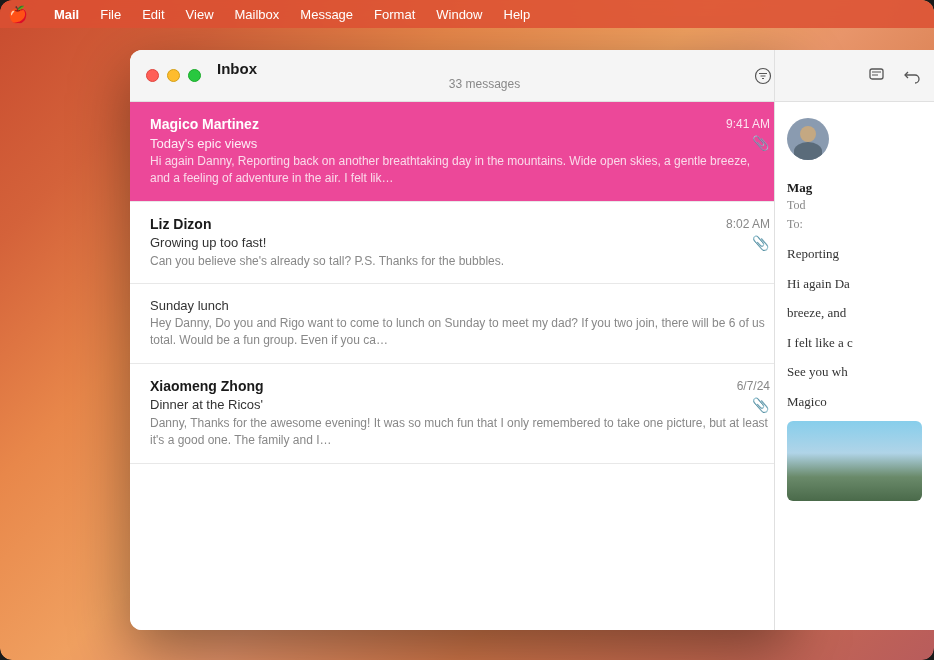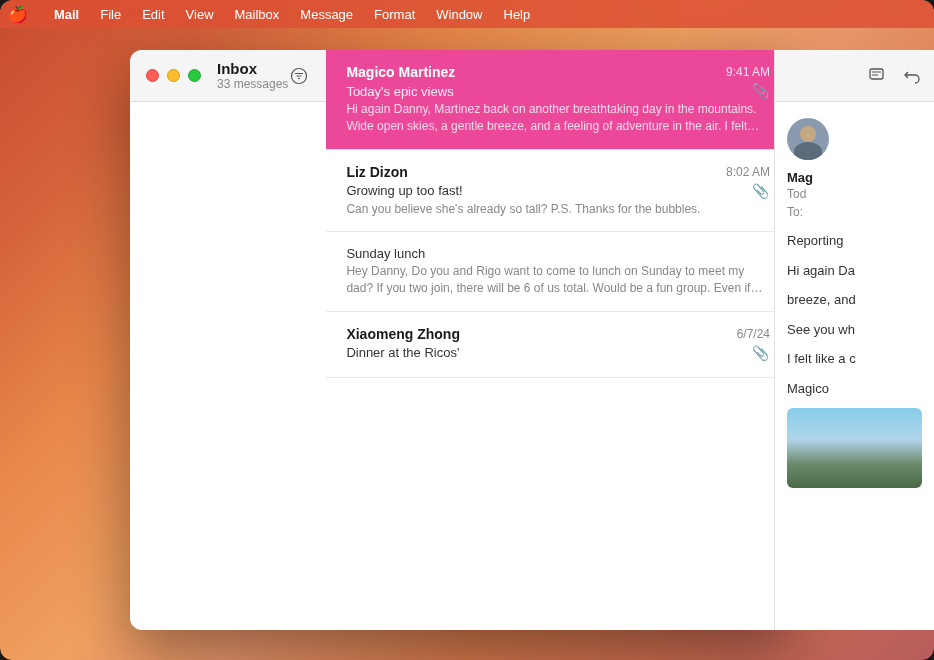--- a/index.html
+++ b/index.html
@@ -68,21 +68,21 @@
       position: absolute;
       top: 50px;
       left: 130px;
       width: 660px;
       height: 580px;
       background: #ffffff;
       border-radius: 12px;
       box-shadow: 0 20px 60px rgba(0,0,0,0.4);
       overflow: hidden;
       display: flex;
-      flex-direction: row;
+      flex-direction: column;
     }
 
     
     .window-titlebar {
       height: 52px;
       background: #f5f5f5;
       border-bottom: 1px solid #e0e0e0;
       display: flex;
       align-items: center;
       padding: 0 16px;
@@ -404,21 +404,21 @@
 
     <div class="email-item selected">
       <div class="email-header-row">
         <span class="email-sender">Magico Martinez</span>
         <span class="email-time">9:41 AM</span>
       </div>
       <div class="email-subject-row">
         <span class="email-subject">Today's epic views</span>
         <span class="attachment-icon">📎</span>
       </div>
-      <div class="email-preview">Hi again Danny, Martinez back on another breathtaking day in the mountains. Wide open skies, a gentle breeze, and a feeling of adventure in the air. I felt lik…</div>
+      <div class="email-preview">Hi again Danny, Reporting back on another breathtaking day in the mountains. Wide open skies, a gentle breeze, and a feeling of adventure in the air. I felt lik…</div>
     </div>
 
     <div class="email-item">
       <div class="email-header-row">
         <span class="email-sender">Liz Dizon</span>
         <span class="email-time">8:02 AM</span>
       </div>
       <div class="email-subject-row">
         <span class="email-subject">Growing up too fast!</span>
         <span class="attachment-icon">📎</span>
@@ -435,20 +435,21 @@
 
     <div class="email-item">
       <div class="email-header-row">
         <span class="email-sender">Xiaomeng Zhong</span>
         <span class="email-time">6/7/24</span>
       </div>
       <div class="email-subject-row">
         <span class="email-subject">Dinner at the Ricos'</span>
         <span class="attachment-icon">📎</span>
       </div>
+      <div class="email-preview">Danny, Thanks for the awesome evening! It was so much fun that I only remembered to take one picture, but at least it's a good one. The family and I…</div>
     </div>
 
     <div class="scrollbar-track">
       <div class="scrollbar-thumb"></div>
     </div>
   </div>
 </div>
 
 <div class="detail-panel">
   <div class="detail-header">
@@ -461,28 +462,28 @@
     <div class="detail-header-icon">
       <svg width="19" height="19" viewBox="0 0 19 19" fill="none">
         <path d="M3 9h10a4 4 0 0 1 0 8" stroke="#555" stroke-width="1.3" fill="none"></path>
         <path d="M6 6L3 9l3 3" stroke="#555" stroke-width="1.3" fill="none"></path>
       </svg>
     </div>
   </div>
 
   <div class="detail-body">
     <div class="avatar-face"></div>
-    <div style="margin-top: 10px;">
+    <div style="margin-top: 20px; font-family: Liberation Serif, serif;">
       <div class="detail-sender-name">Mag</div>
       <div class="detail-today">Tod</div>
       <div class="detail-to">To:</div>
       <div class="detail-text">
         <p>Reporting</p>
         <p>Hi again Da</p>
         <p>breeze, and</p>
+        <p>I felt like a c</p>
         <p>See you wh</p>
-        <p>I felt like a c</p>
         <p>Magico</p>
       </div>
       <div class="detail-image"></div>
     </div>
   </div>
 </div>
 
 </body></html>

